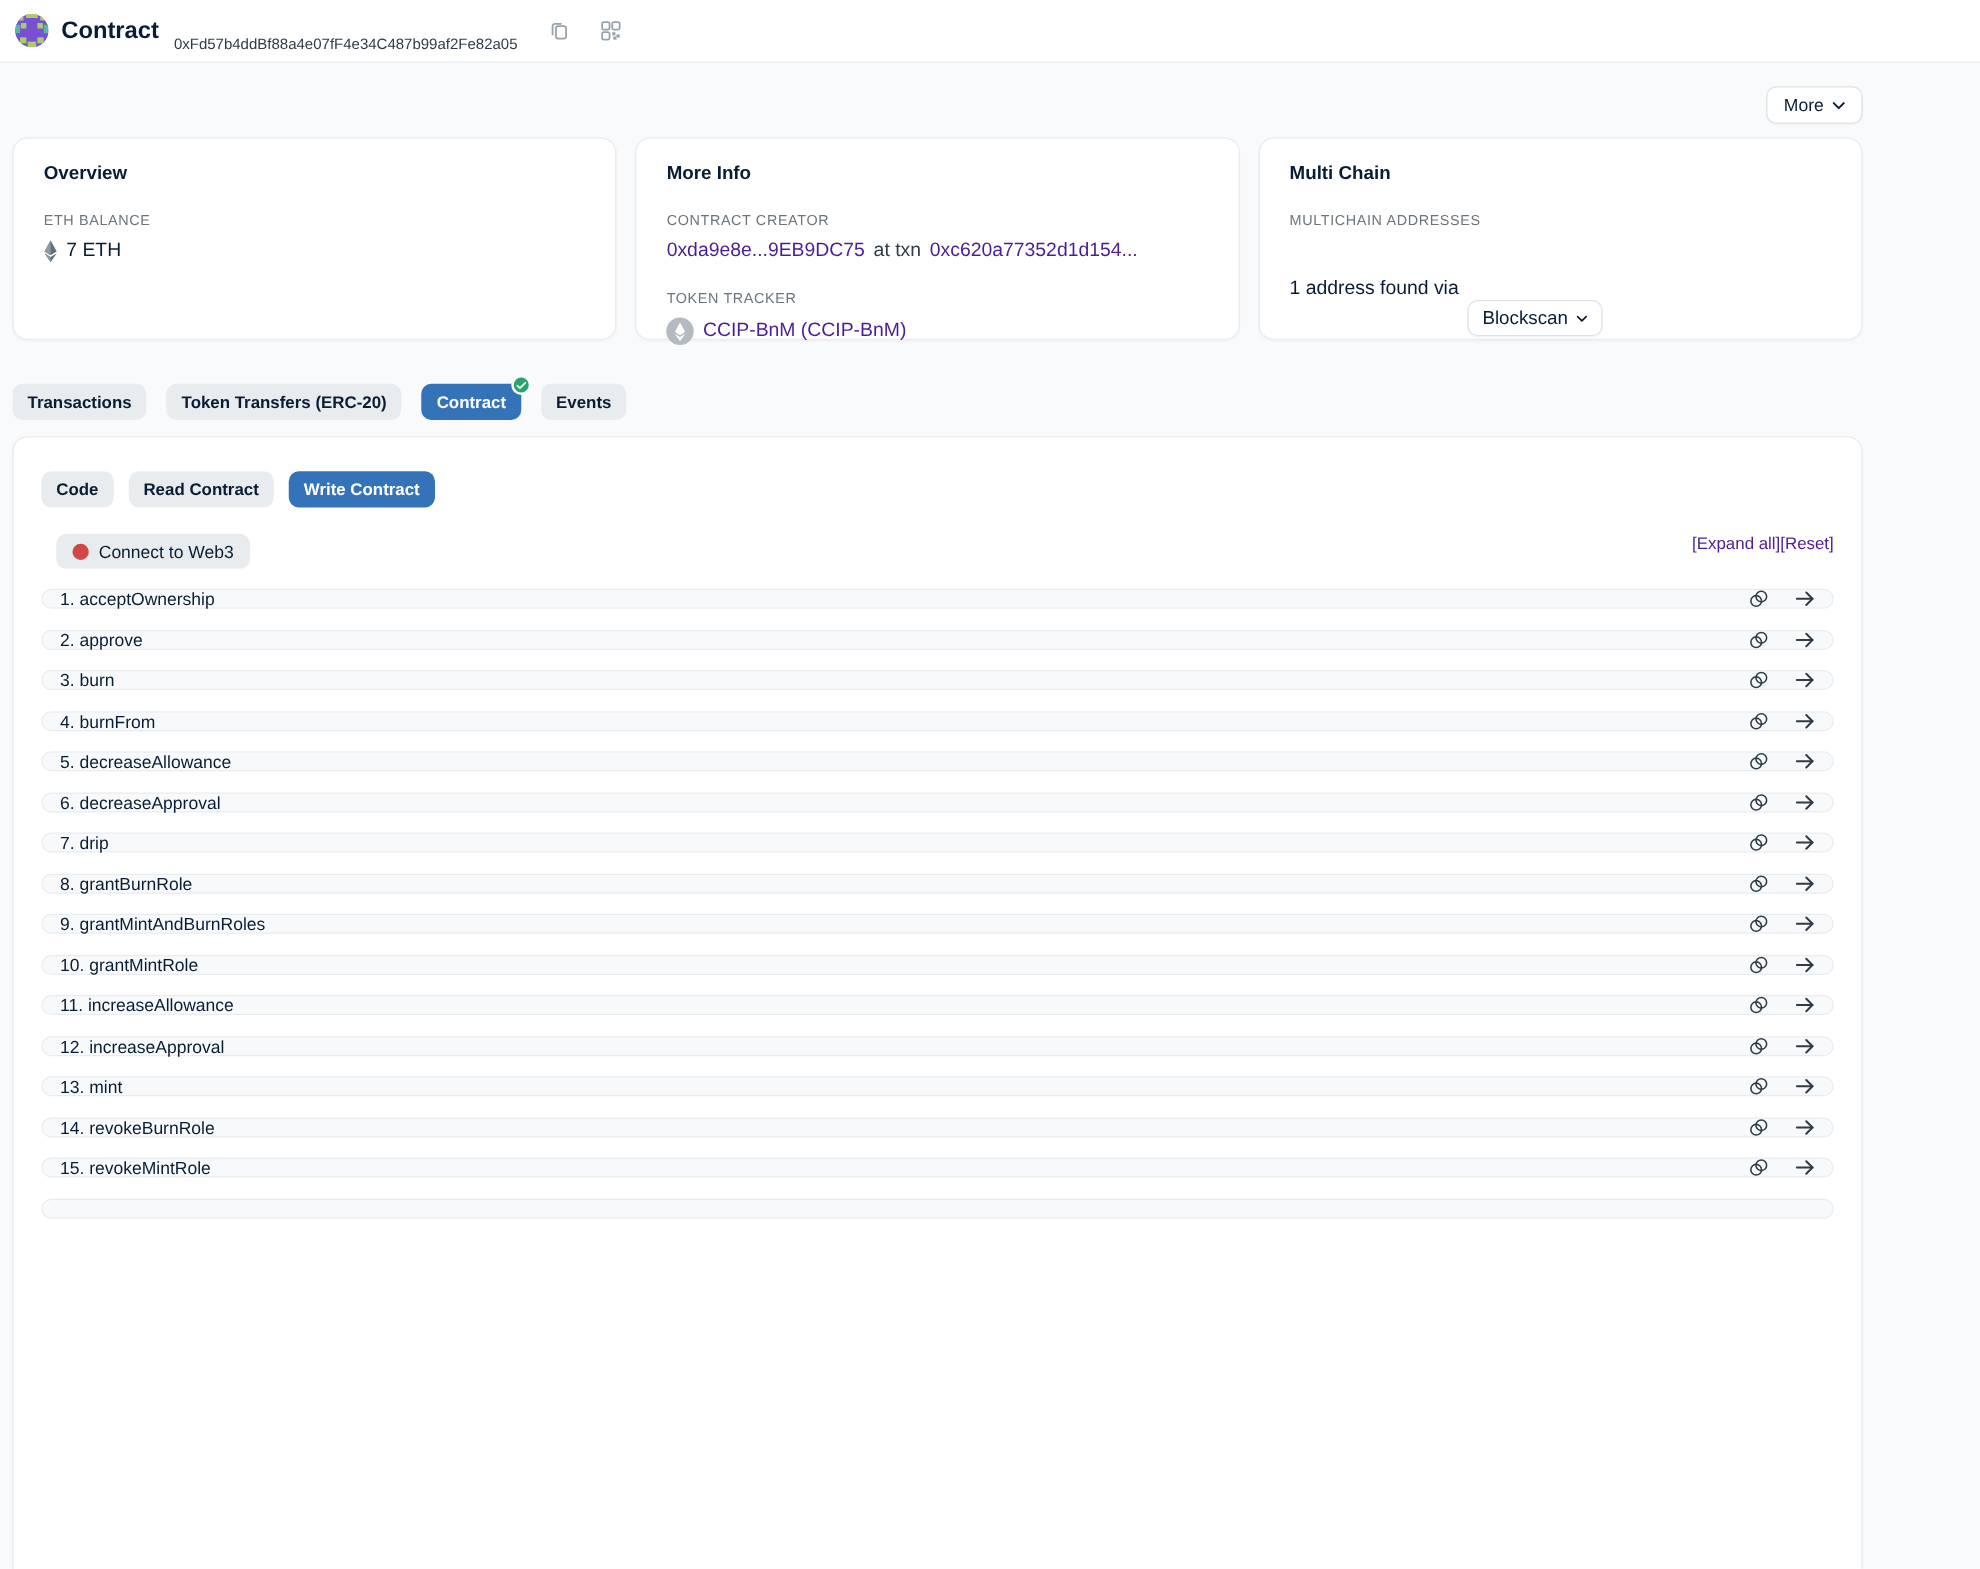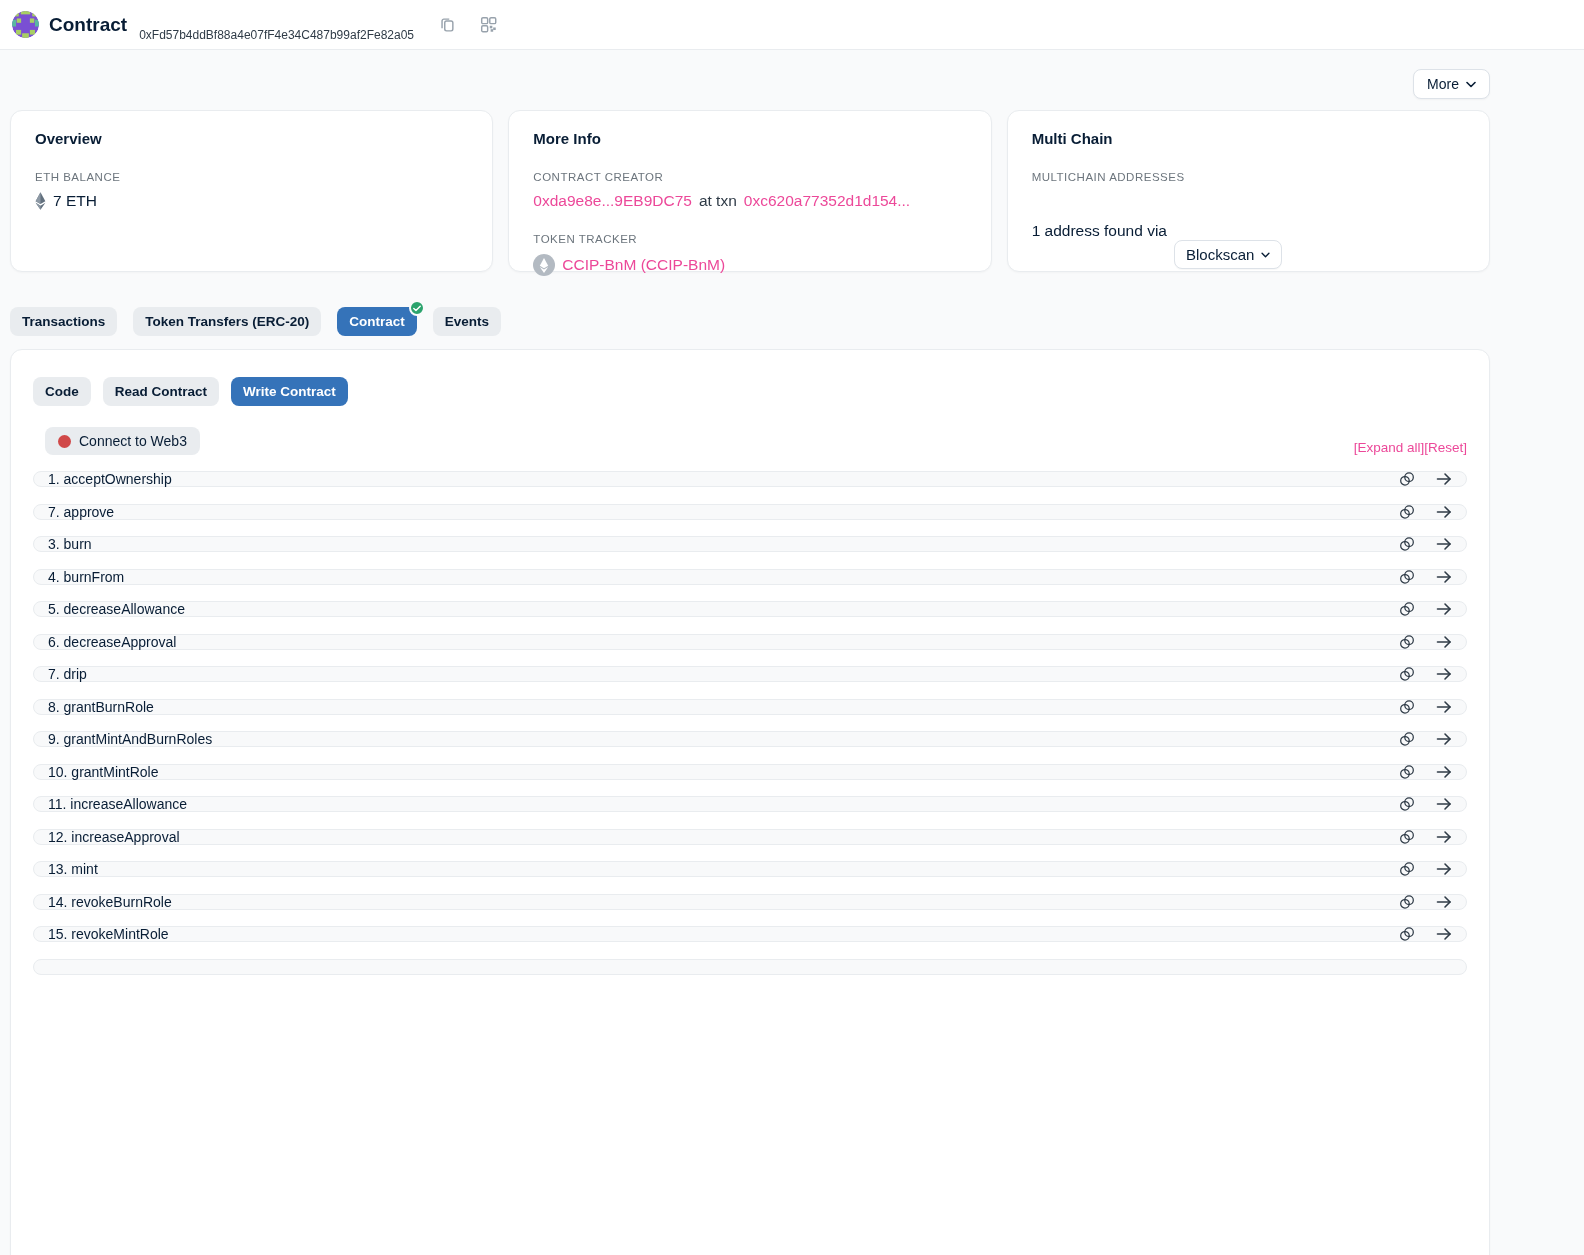--- a/index.html
+++ b/index.html
@@ -28,21 +28,21 @@
   
   .cards { display:grid; grid-template-columns:1fr 1fr 1fr; gap:15px; margin-top:11px; }
   .card {
     background:#fff; border:1px solid #e9ecef; border-radius:12px; height:162px;
     padding:19px 24px; box-shadow:0 1px 2px rgba(0,0,0,.03);
   }
   .card-title { font-size:15px; font-weight:700; margin-bottom:24px; }
   .card-label { font-size:11.5px; font-weight:500; color:#6c757d; letter-spacing:.5px; margin-bottom:9px; }
   .card-label.second { margin-top:23px; }
   .value-row { display:flex; align-items:center; gap:7px; font-size:15.5px; }
-  a.link { color:#ec4899; text-decoration:none; cursor:pointer; }
+  a.link { color:#4c1d95; text-decoration:none; cursor:pointer; }
   .muted-inline { color:#2f3b47; }
   .token-icon {
     width:22px; height:22px; border-radius:50%; background:#b3bac2;
     display:flex; align-items:center; justify-content:center; flex:0 0 auto;
   }
   .blockscan-btn {
     background:#fff; border:1px solid #dde2e8; border-radius:8px; padding:5px 11px;
     font-size:15px; display:flex; align-items:center; gap:7px; cursor:pointer;
     box-shadow:0 1px 1px rgba(0,0,0,.03); color:#081d35;margin-top:48px;
   }
@@ -60,21 +60,21 @@
     background:#2ba36d; border:2px solid #f9fafb; border-radius:50%;
     display:flex; align-items:center; justify-content:center;
   }
   
   .panel {
     background:#fff; border:1px solid #e9ecef; border-radius:12px;
     margin-top:13px; padding:27px 22px; height:1000px;
     box-shadow:0 1px 2px rgba(0,0,0,.03);
   }
   .subtabs { display:flex; gap:12px; }
-  .connect-row { display:flex; justify-content:space-between; align-items:flex-end; margin-top:21px;padding-left:12px; }
+  .connect-row { display:flex; justify-content:space-between; align-items:flex-start; margin-top:21px;padding-left:12px; }
   .connect-btn {
     background:#e9ecef; border:none; border-radius:8px; height:28px; padding:0 13px;
     font-size:14px; color:#081d35; display:flex; align-items:center; gap:8px; cursor:pointer;
     font-family:"Liberation Sans","DejaVu Sans",sans-serif;
   }
   .connect-dot { width:13px; height:13px; border-radius:50%; background:#d04848; }
   .panel-links { display:flex; gap:0; font-size:13.5px; }
   
   .fn-list { margin-top:16px; }
   .fn-row {
@@ -242,21 +242,21 @@
       <span class="icon-link-btn">
         <svg width="16" height="14" viewBox="0 0 16 14" fill="none" stroke="currentColor" stroke-width="1.6" stroke-linecap="round" stroke-linejoin="round">
           <path d="M1.5 7 H14"></path>
                 <path d="M9 2 L14 7 L9 12"></path>
         </svg>
       </span>
     </span>
   </div>
 
   <div class="fn-row">
-    <span class="fn-label">7. approve</span>
+    <span class="fn-label">2. approve</span>
     <span class="fn-icons">
       <span class="icon-link-btn">
         <svg width="16" height="16" viewBox="0 0 18 18" fill="none" stroke="currentColor" stroke-width="1.4">
           <circle cx="6.7" cy="11" r="4.8"></circle>
           <circle cx="11.3" cy="7" r="4.8"></circle>
         </svg>
       </span>
       <span class="icon-link-btn">
         <svg width="16" height="14" viewBox="0 0 16 14" fill="none" stroke="currentColor" stroke-width="1.6" stroke-linecap="round" stroke-linejoin="round">
           <path d="M1.5 7 H14"></path>

